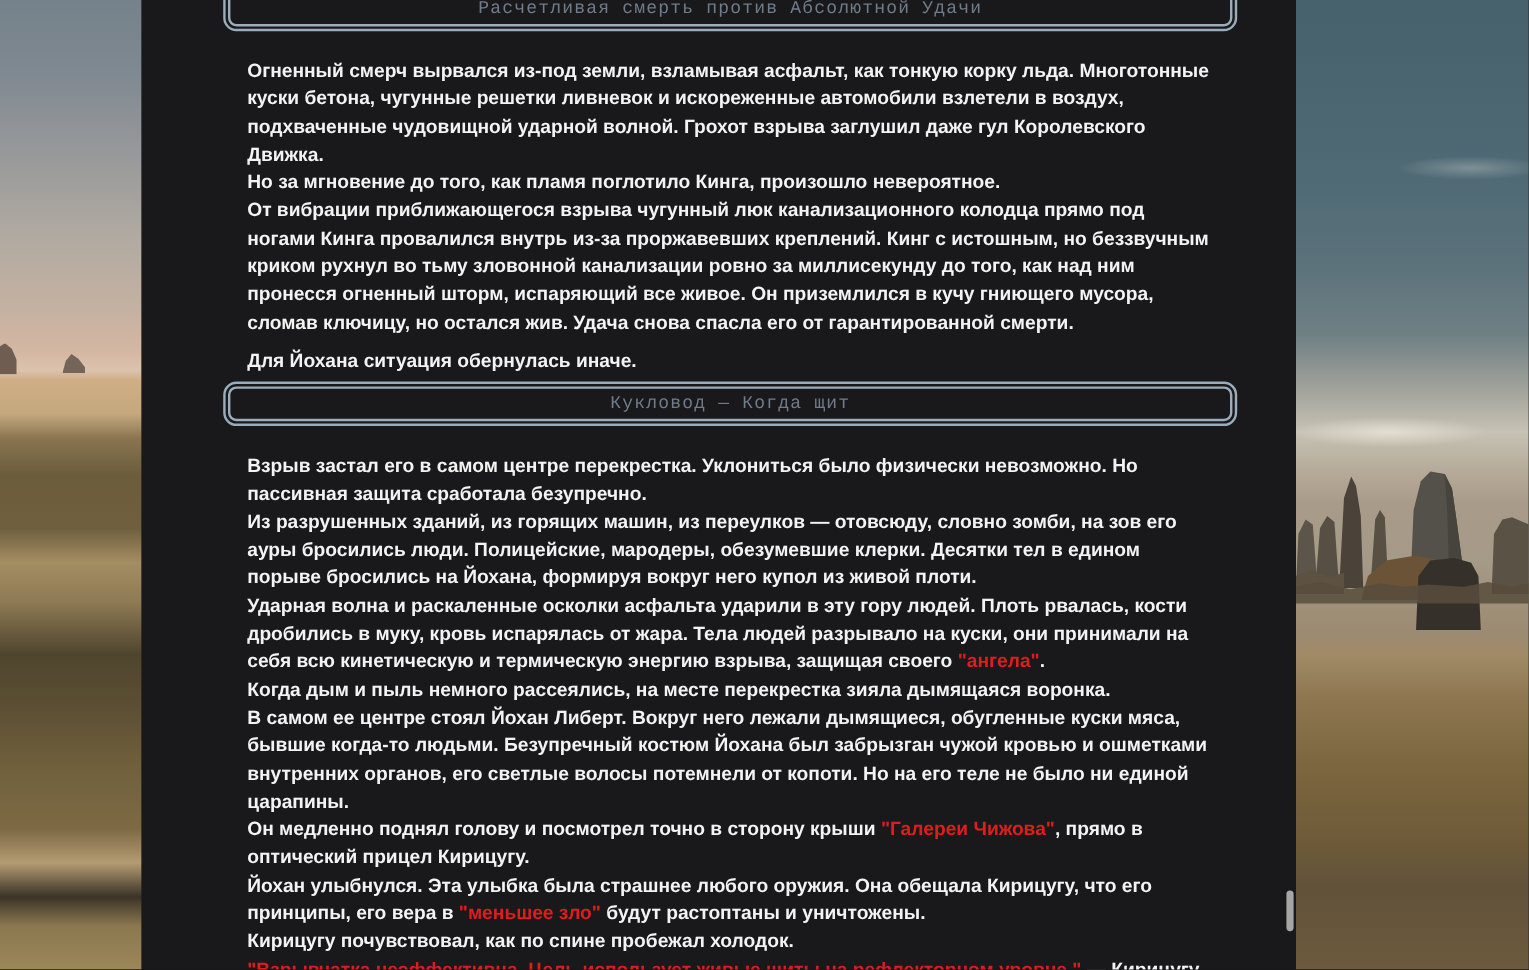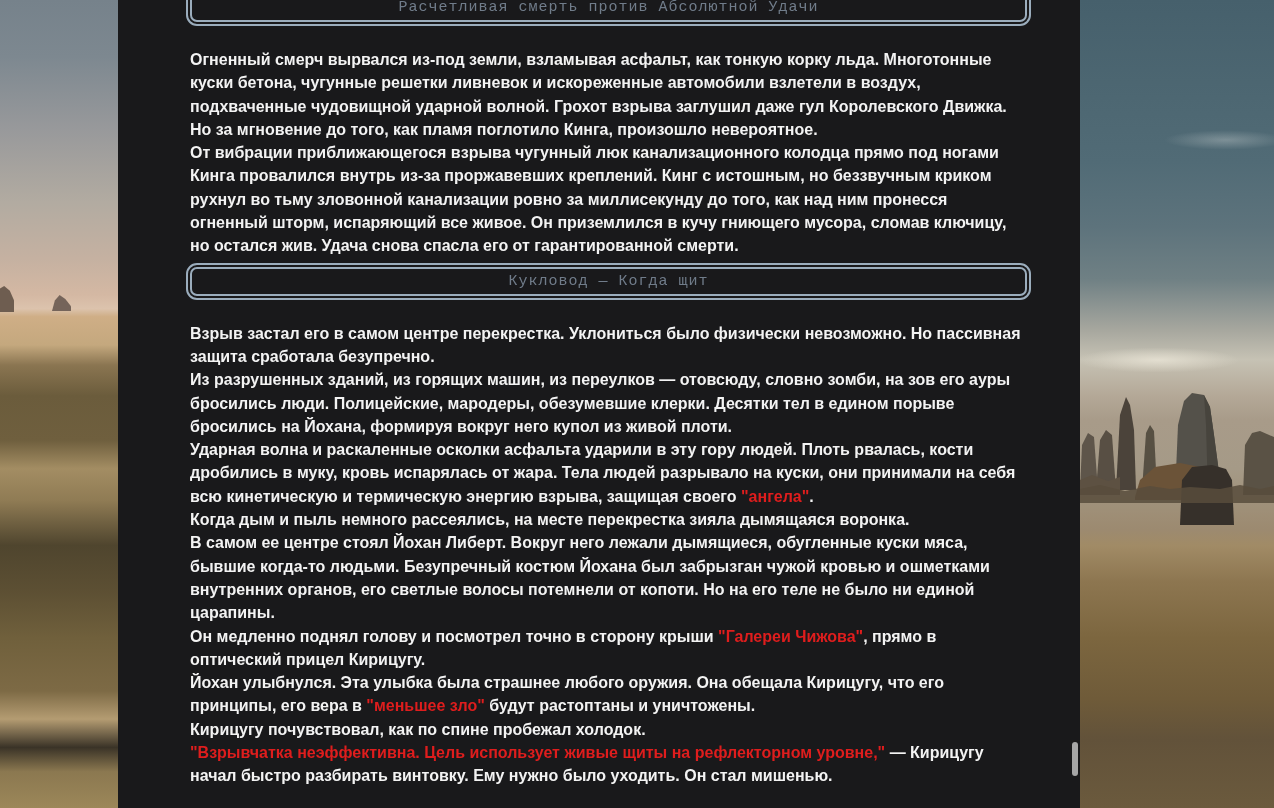--- a/index.html
+++ b/index.html
@@ -61,21 +61,21 @@
   }
   .content {
     position: relative;
     padding: 0 51px 0 72px;
     color: var(--body-text, #f3f3f3);
     font-size: 16px;
     line-height: 23.3px;
     font-weight: 700;
   }
   .para {
-    margin: 9px 0;
+    margin: 9px 16px;
     white-space: pre-line;
   }
   .para .red { color: var(--accent-red, #df1d1d); }
   .header-box {
     height: 25px;
     margin: 9px 0;
     border: 2px solid var(--header-border, #9badbd);
     outline: 2px solid var(--header-border, #9badbd);
     outline-offset: 2px;
     border-radius: 7px;
@@ -124,20 +124,21 @@
   </div>
 
   <div class="panel">
     <div class="content">
         <div class="header-box">
           <span class="header-text">Расчетливая смерть против Абсолютной Удачи</span>
         </div>
         <p class="para"><span>Огненный смерч вырвался из-под земли, взламывая асфальт, как тонкую корку льда. Многотонные куски бетона, чугунные решетки ливневок и искореженные автомобили взлетели в воздух, подхваченные чудовищной ударной волной. Грохот взрыва заглушил даже гул Королевского Движка.
 Но за мгновение до того, как пламя поглотило Кинга, произошло невероятное.
 От вибрации приближающегося взрыва чугунный люк канализационного колодца прямо под ногами Кинга провалился внутрь из-за проржавевших креплений. Кинг с истошным, но беззвучным криком рухнул во тьму зловонной канализации ровно за миллисекунду до того, как над ним пронесся огненный шторм, испаряющий все живое. Он приземлился в кучу гниющего мусора, сломав ключицу, но остался жив. Удача снова спасла его от гарантированной смерти.</span></p>
+        <p class="para"><span>Для Йохана ситуация обернулась иначе.</span></p>
         <div class="header-box">
           <span class="header-text">Кукловод — Когда щит</span>
         </div>
         <p class="para"><span>Взрыв застал его в самом центре перекрестка. Уклониться было физически невозможно. Но пассивная защита сработала безупречно.
 Из разрушенных зданий, из горящих машин, из переулков — отовсюду, словно зомби, на зов его ауры бросились люди. Полицейские, мародеры, обезумевшие клерки. Десятки тел в едином порыве бросились на Йохана, формируя вокруг него купол из живой плоти.
 Ударная волна и раскаленные осколки асфальта ударили в эту гору людей. Плоть рвалась, кости дробились в муку, кровь испарялась от жара. Тела людей разрывало на куски, они принимали на себя всю кинетическую и термическую энергию взрыва, защищая своего </span><span class="red">"ангела"</span><span>.
 Когда дым и пыль немного рассеялись, на месте перекрестка зияла дымящаяся воронка.
 В самом ее центре стоял Йохан Либерт. Вокруг него лежали дымящиеся, обугленные куски мяса, бывшие когда-то людьми. Безупречный костюм Йохана был забрызган чужой кровью и ошметками внутренних органов, его светлые волосы потемнели от копоти. Но на его теле не было ни единой царапины.
 Он медленно поднял голову и посмотрел точно в сторону крыши </span><span class="red">"Галереи Чижова"</span><span>, прямо в оптический прицел Кирицугу.
 Йохан улыбнулся. Эта улыбка была страшнее любого оружия. Она обещала Кирицугу, что его принципы, его вера в </span><span class="red">"меньшее зло"</span><span> будут растоптаны и уничтожены.

